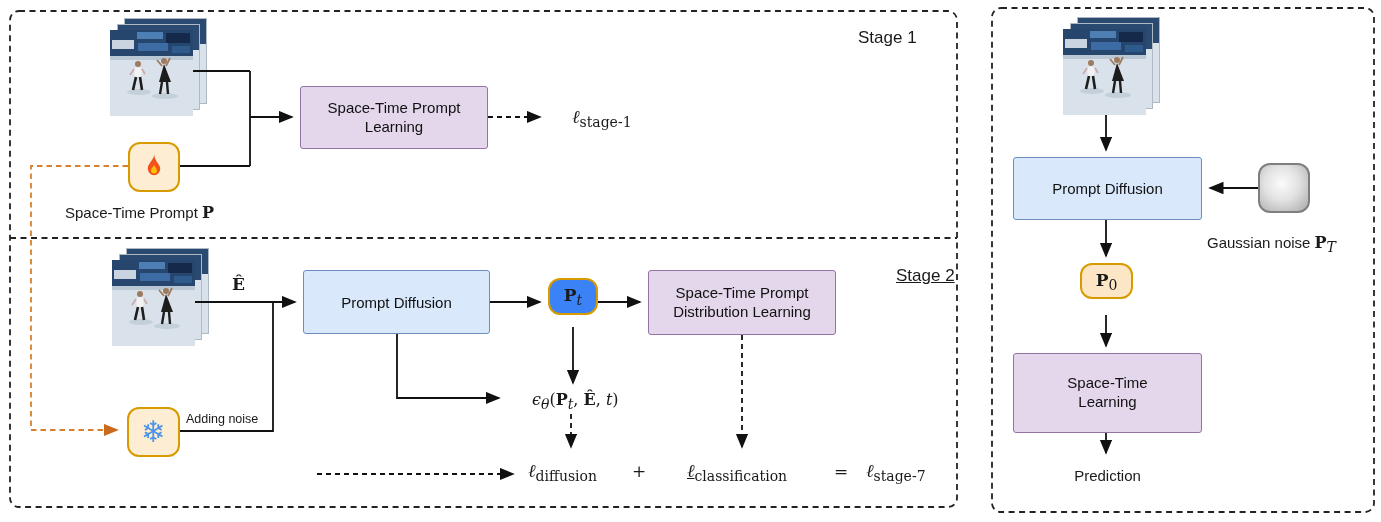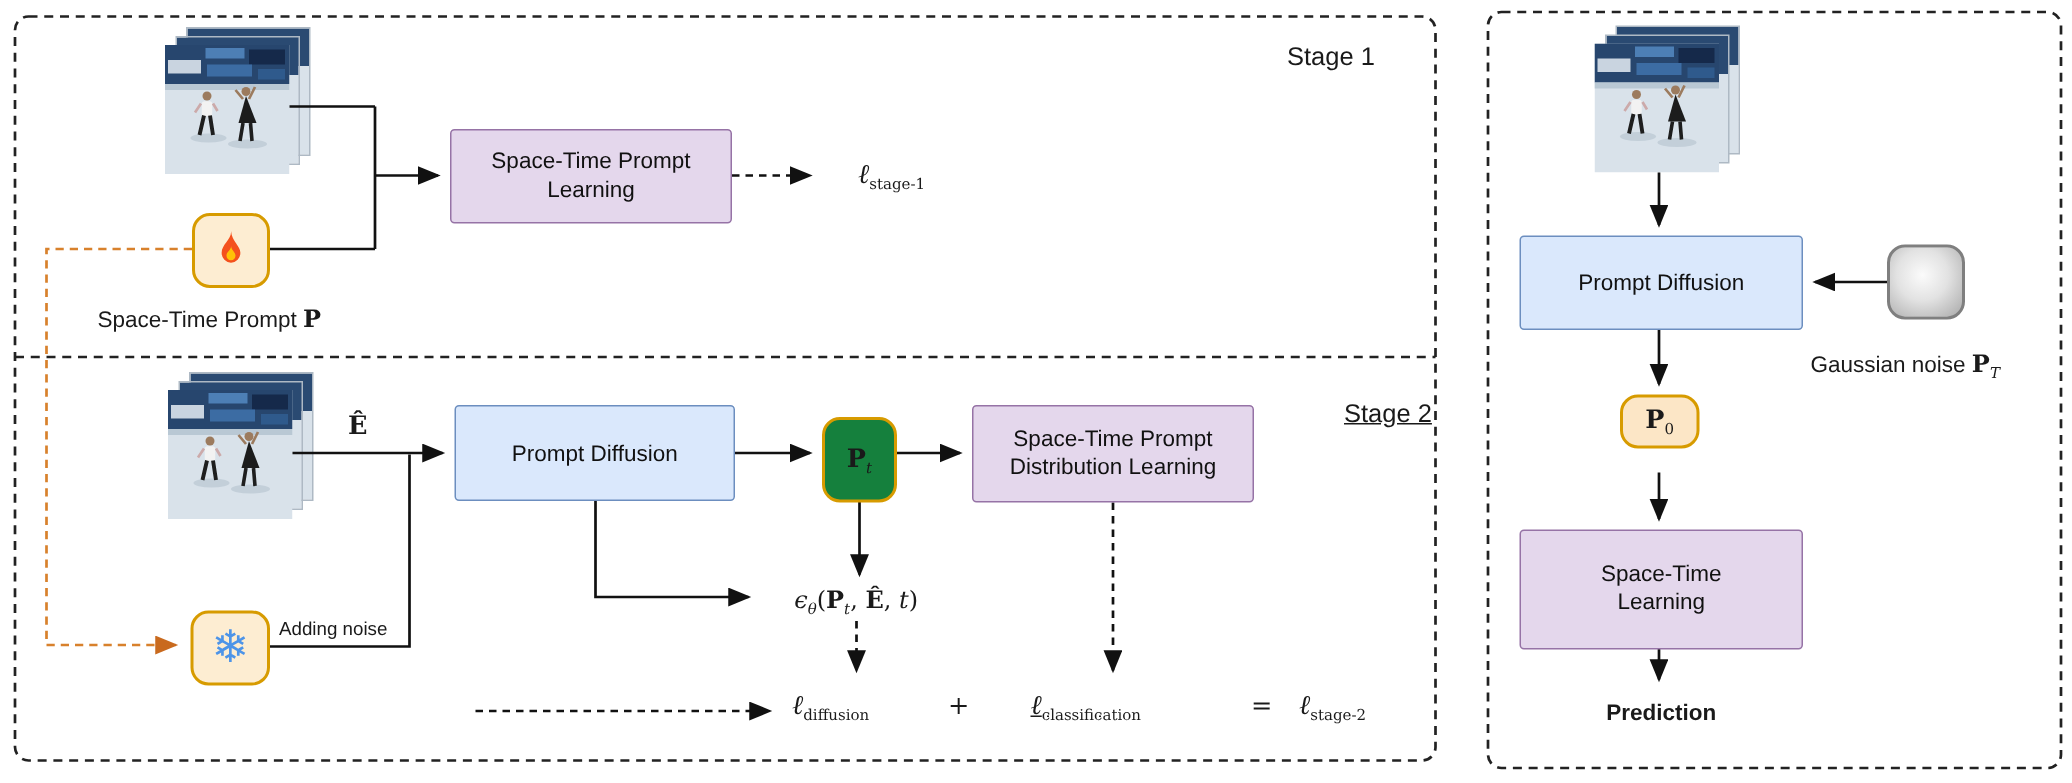--- a/index.html
+++ b/index.html
@@ -16,21 +16,21 @@
   .obox { background:#FDEDD2; border:2px solid #D79B00; border-radius:12px; }
   .graybox { background:radial-gradient(circle at 45% 40%, #fbfbfb 0%, #e2e2e2 45%, #a9a9a9 100%);
              border:2px solid #7f7f7f; border-radius:12px; }
   .lbl { position:absolute; z-index:2; font-size:15px; white-space:nowrap; }
   .stage-title { font-size:17px; }
   .small { font-size:12.5px; }
   .math { font-family:"DejaVu Serif","Liberation Serif",serif; }
   .mbold { font-family:"DejaVu Serif","Liberation Serif",serif; font-weight:700; }
   .mital { font-family:"DejaVu Serif","Liberation Serif",serif; font-style:italic; }
   .ell { font-family:"DejaVu Serif","Liberation Serif",serif; font-style:italic; font-size:18px; }
-  .sub { font-family:"DejaVu Serif","Liberation Serif",serif; font-size:10px; vertical-align:-4px; }
+  .sub { font-family:"DejaVu Serif","Liberation Serif",serif; font-size:14px; vertical-align:-4px; }
   .subi { font-style:italic; }
   .lossrow { font-size:17px; }
   
   .frame { position:absolute; width:83px; height:86px; }
   .frame-back { background:linear-gradient(180deg,#2a4a72 0 30%, #d9e2ea 30% 100%); border:1px solid #aeb9c4; }
   .frame-front svg { display:block; }
   .flame-wrap svg, .snow { display:block; }
   .snow { font-size:30px; color:#4D94E8; line-height:1; }
 </style>
 </head>
@@ -165,46 +165,46 @@
 
   <div class="lbl mbold" style="left:232px; top:274px; font-size:17px;">Ê</div>
 
   <div class="node obox" style="left:127px; top:407px; width:53px; height:50px;">
     <span class="snow">❄</span>
   </div>
   <div class="lbl small" style="left:186px; top:412px;">Adding noise</div>
 
   <div class="node bbox" style="left:303px; top:270px; width:187px; height:64px;">Prompt Diffusion</div>
 
-  <div class="node obox" style="left:548px; top:278px; width:50px; height:57px; background:#15803d;">
+  <div class="node obox" style="left:548px; top:278px; width:50px; height:37px; background:#3b82f6;">
     <span style="font-size:17px;"><span class="mbold">P</span><span class="sub subi">t</span></span>
   </div>
 
   <div class="node pbox" style="left:648px; top:270px; width:188px; height:65px;">
     <div>
       <div>Space-Time Prompt</div>
       <div>Distribution Learning</div>
     </div>
   </div>
 
-  <div class="lbl math" style="left:496px; top:390px; width:116px; text-align:right; font-size:16px;">
+  <div class="lbl math" style="left:532px; top:390px; width:116px; text-align:left; font-size:16px;">
     <span class="mital">ϵ</span><span class="sub subi">θ</span><span>(</span><span class="mbold">P</span><span class="sub subi">t</span><span>, </span><span class="mbold">Ê</span><span>, </span><span class="mital">t</span><span>)</span>
   </div>
 
 
   <div class="lbl lossrow" style="left:528px; top:460px;">
     <span class="ell">ℓ</span><span class="sub">diffusion</span>
   </div>
   <div class="lbl lossrow math" style="left:632px; top:461px;">+</div>
   <div class="lbl lossrow" style="left:687px; top:460px;text-decoration:underline;">
     <span class="ell">ℓ</span><span class="sub">classification</span>
   </div>
   <div class="lbl lossrow math" style="left:834px; top:461px;">=</div>
   <div class="lbl lossrow" style="left:866px; top:460px;">
-    <span class="ell">ℓ</span><span class="sub">stage-2</span>
+    <span class="ell">ℓ</span><span class="sub">stage-7</span>
   </div>
 
   <div>
     <div class="frame frame-back" style="left:1077px; top:17px;"></div>
     <div class="frame frame-back" style="left:1070px; top:23px;"></div>
     <div class="frame frame-front" style="left:1063px; top:29px;">
     <svg width="83" height="86" viewBox="0 0 83 86">
       <rect x="0" y="0" width="83" height="86" fill="#d9e2ea"></rect>
       <rect x="0" y="0" width="83" height="26" fill="#27466e"></rect>
       <rect x="2" y="10" width="22" height="9" fill="#c9d4e0"></rect>
@@ -238,15 +238,15 @@
     <span style="font-size:17px;"><span class="mbold">P</span><span class="sub">0</span></span>
   </div>
 
   <div class="node pbox" style="left:1013px; top:353px; width:189px; height:80px;">
     <div>
       <div>Space-Time</div>
       <div>Learning</div>
     </div>
   </div>
 
-  <div class="lbl" style="left:1013px; top:467px; width:189px; text-align:center;font-weight:bold;">Prediction</div>
+  <div class="lbl" style="left:1013px; top:467px; width:189px; text-align:center;">Prediction</div>
 
 </div>
 
 </body></html>

